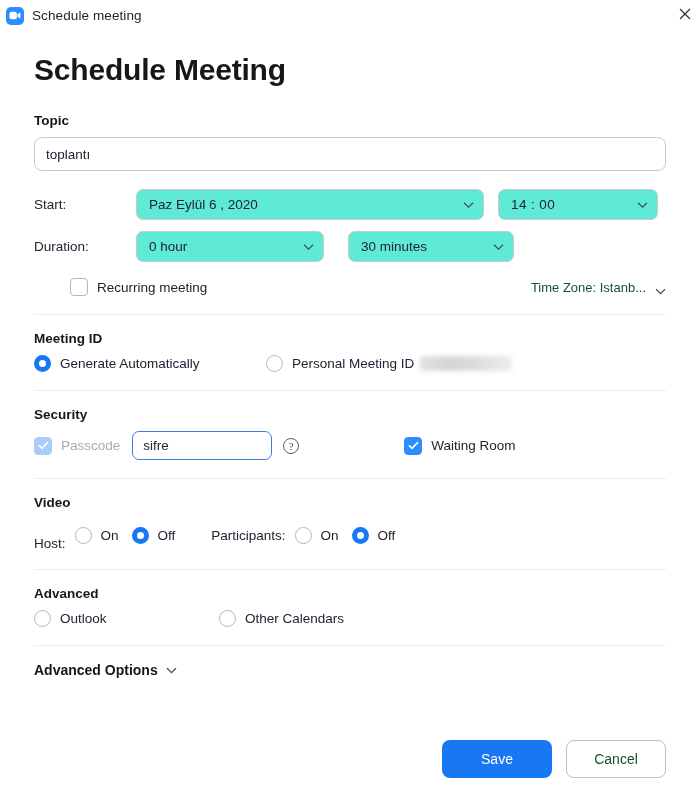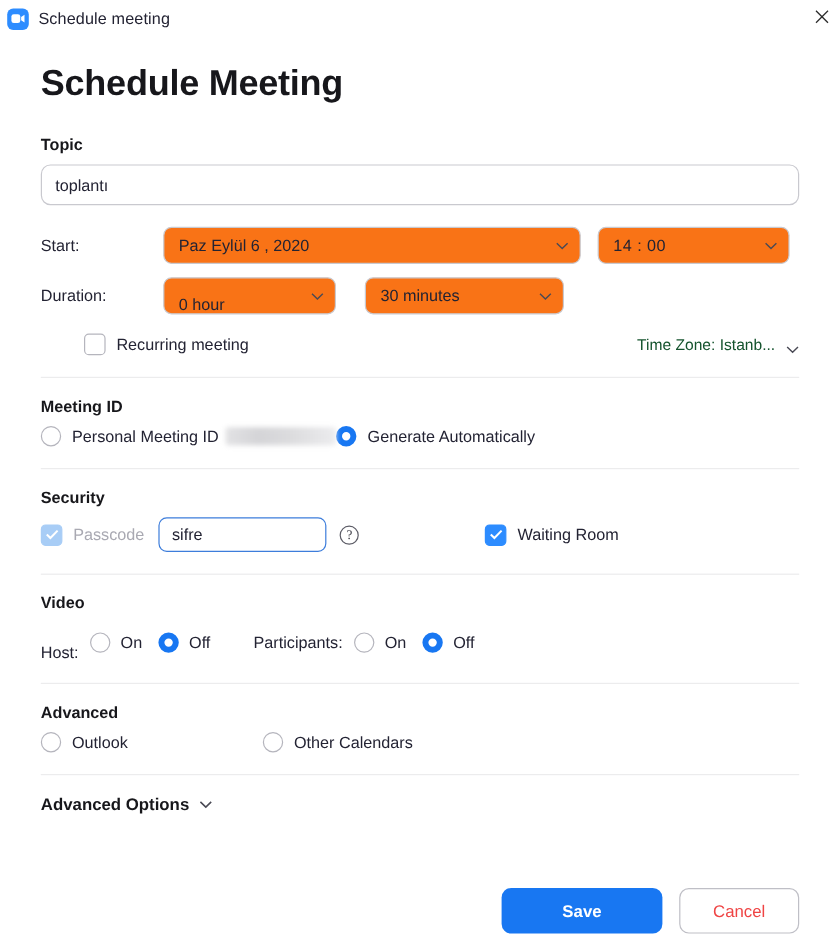--- a/index.html
+++ b/index.html
@@ -85,40 +85,40 @@
     color: #232333;
     width: 102px;
     flex: none;
   }
 
   .select {
     position: relative;
     border: 1px solid #c9c9cf;
     border-radius: 7px;
     height: 31px;
-    background: #f97316;
+    background: #5eead4;
     display: flex;
     align-items: center;
     padding: 0 26px 0 12px;
     font-size: 13.5px;
     color: #232333;
     cursor: pointer;
     white-space: nowrap;
   }
   .select .chev {
     position: absolute;
     right: 9px;
     top: 50%;
     transform: translateY(-50%);
   }
   .chev svg { display: block; }
 
   .sel-date  { width: 348px; }
   .sel-time  { width: 160px; margin-left: 14px; letter-spacing: .4px;}
-  .sel-hour  { width: 144px; align-items: flex-end; }
+  .sel-hour  { width: 188px; }
   .sel-min   { width: 166px; margin-left: 24px; }
 
   
   .cbox {
     width: 18px; height: 18px;
     border-radius: 4px;
     border: 1.6px solid #b5b5bd;
     background: #fff;
     flex: none;
     display: flex; align-items: center; justify-content: center;
@@ -233,31 +233,31 @@
     height: 38px;
     border-radius: 8px;
     font-size: 14px;
     font-family: "Liberation Sans", sans-serif;
     cursor: pointer;
     display: flex;
     align-items: center;
     justify-content: center;
   }
   .btn-save {
-    width: 134px;
+    width: 110px;
     background: #1877F2;
     border: none;
     color: #fff;
-    font-weight: bold;
+    font-weight: normal;
   }
   .btn-cancel {
     width: 100px;
     background: #fff;
     border: 1px solid #bfbfc6;
-    color: #ef4444;
+    color: #14532d;
   }
 </style>
 </head>
 <body>
 
 <div class="titlebar">
   <div class="zoom-logo">
     <svg width="12" height="9" viewBox="0 0 12 9">
       <rect x="0.5" y="0.8" width="7.4" height="7.4" rx="2" fill="#ffffff"></rect>
       <path d="M8.6 3.2 L11.4 1.3 L11.4 7.7 L8.6 5.8 Z" fill="#ffffff"></path>
@@ -338,28 +338,28 @@
           </svg>
       </span>
     </div>
   </div>
 
   <hr class="divider" style="margin-top:18px;">
 
   
   <div class="section-label" style="margin-top:16px;">Meeting ID</div>
   <div class="row" style="margin-bottom:18px;">
+    <div class="opt" style="width:232px;">
+      <span class="radio on"></span>
+      <span class="lbl">Generate Automatically</span>
+    </div>
     <div class="opt">
       <span class="radio"></span>
       <span class="lbl">Personal Meeting ID</span>
       <span class="redact"></span>
-    </div>
-    <div class="opt" style="width:232px;">
-      <span class="radio on"></span>
-      <span class="lbl">Generate Automatically</span>
     </div>
   </div>
 
   <hr class="divider">
 
   
   <div class="section-label" style="margin-top:16px;">Security</div>
   <div class="row" style="margin-bottom:18px;">
     <div class="opt">
       <span class="cbox checked-disabled">

